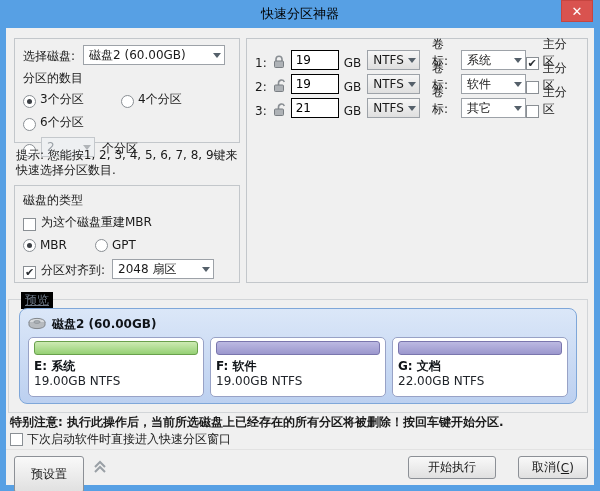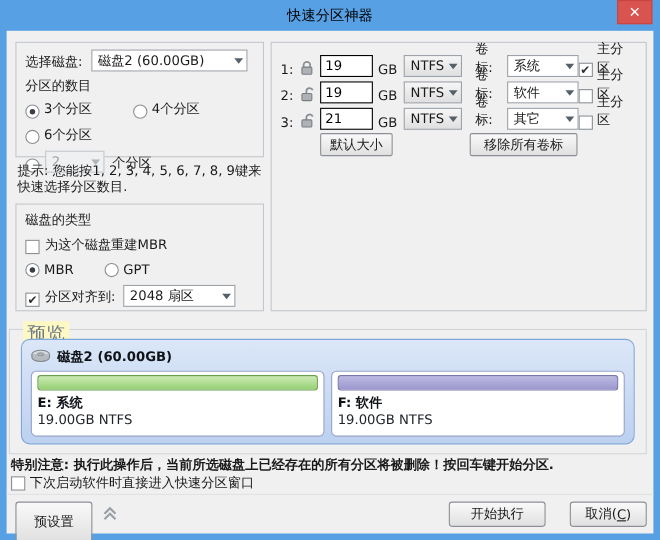--- a/index.html
+++ b/index.html
@@ -32,21 +32,21 @@
   .sizeinput { width:48px; height:20px; border:1px solid #000000; background:#fff; font-size:12px; padding:0 4px; font-family:"DejaVu Sans","Liberation Sans",sans-serif; }
 
   .btn { display:inline-flex; align-items:center; justify-content:center; background:linear-gradient(#f9f9f9,#e0e0e0); border:1px solid #8c9096; border-radius:3px; font-size:12px; color:#1a1a1a; cursor:default; }
 
   #hint { position:absolute; left:10px; top:120px; width:226px; line-height:15px; }
 
   .prow { height:24px; }
   .lockicon { width:16px; height:16px; margin:0 4px 0 2px; flex:none; }
 
   #preview { position:absolute; left:2px; top:265px; width:580px; height:114px; border:1px solid #d2d5d8; margin-top:6px; }
-  #preview .legend { position:absolute; top:-8px; left:12px; background:#fef9c3; padding:0 4px; color:#6d7988; font-size:17px;text-decoration:underline; }
+  #preview .legend { position:absolute; top:-8px; left:12px; background:#000000; padding:0 4px; color:#6d7988; font-size:12px;text-decoration:underline; }
   .diskpanel { position:absolute; left:10px; top:8px; width:558px; height:96px; border:1px solid #7fa7d9; border-radius:8px; background:linear-gradient(#dbe7f8,#bcd0f0); padding:4px 8px; }
   .diskhead { display:flex; align-items:center; height:22px; font-weight:bold; color:#101418; }
   .diskhead svg { margin-right:6px; }
   .cards { display:flex; gap:6px; margin-top:2px; }
   .card { flex:1; background:#fff; border:1px solid #98a2c6; border-radius:5px; padding:3px 5px 4px 5px; height:60px; }
   .bar { height:14px; border-radius:3px; margin-bottom:3px; }
   .bar.green { background:linear-gradient(#cdeab3,#95d074); border:1px solid #69a04c; }
   .bar.purple { background:linear-gradient(#bcb9e2,#9b97cd); border:1px solid #7a76ad; }
   .pname { font-weight:bold; font-size:12px; color:#101418; line-height:16px; }
   .pinfo { font-size:12px; color:#20242a; line-height:15px; }
@@ -206,24 +206,20 @@
         <span class="combo" style="width:74px;">
           <span class="cval">其它</span>
           <span class="arr"></span>
         </span>
         <span class="frow" style="margin-left:auto; padding-right:16px;">
           <span class="checkbox"></span>
           <span style="margin-left:4px;">主分区</span>
         </span>
       </div>
 
-      <div class="frow" style="margin-top:3px;">
-        <span class="btn" style="width:66px; height:21px; margin-left:36px; border-radius:2px;">默认大小</span>
-        <span class="btn" style="width:98px; height:21px; margin-left:70px; border-radius:2px;">移除所有卷标</span>
-      </div>
     </div>
 
     <div id="preview">
       <span class="legend">预览</span>
       <div class="diskpanel">
         <div class="diskhead">
           <svg width="18" height="14" viewBox="0 0 18 14">
             <ellipse cx="9" cy="5" rx="8" ry="3.6" fill="#d7dadd" stroke="#82878c"></ellipse>
             <path d="M1 5 v3 a8 3.6 0 0 0 16 0 v-3" fill="#b7bbbf" stroke="#82878c"></path>
             <ellipse cx="9" cy="5" rx="3.2" ry="1.4" fill="#aab0b5" stroke="#82878c" stroke-width="0.6"></ellipse>
@@ -234,20 +230,25 @@
           <div class="card">
             <div class="bar green"></div>
             <div class="pname">E: 系统</div>
             <div class="pinfo">19.00GB NTFS</div>
           </div>
           <div class="card">
             <div class="bar purple"></div>
             <div class="pname">F: 软件</div>
             <div class="pinfo">19.00GB NTFS</div>
           </div>
+          <div class="card">
+            <div class="bar purple"></div>
+            <div class="pname">G: 文档</div>
+            <div class="pinfo">22.00GB NTFS</div>
+          </div>
         </div>
       </div>
     </div>
 
     <div id="warning">特别注意: 执行此操作后，当前所选磁盘上已经存在的所有分区将被删除！按回车键开始分区.</div>
 
     <div id="autostart">
       <span class="checkbox"></span>
       <span>下次启动软件时直接进入快速分区窗口</span>
     </div>

